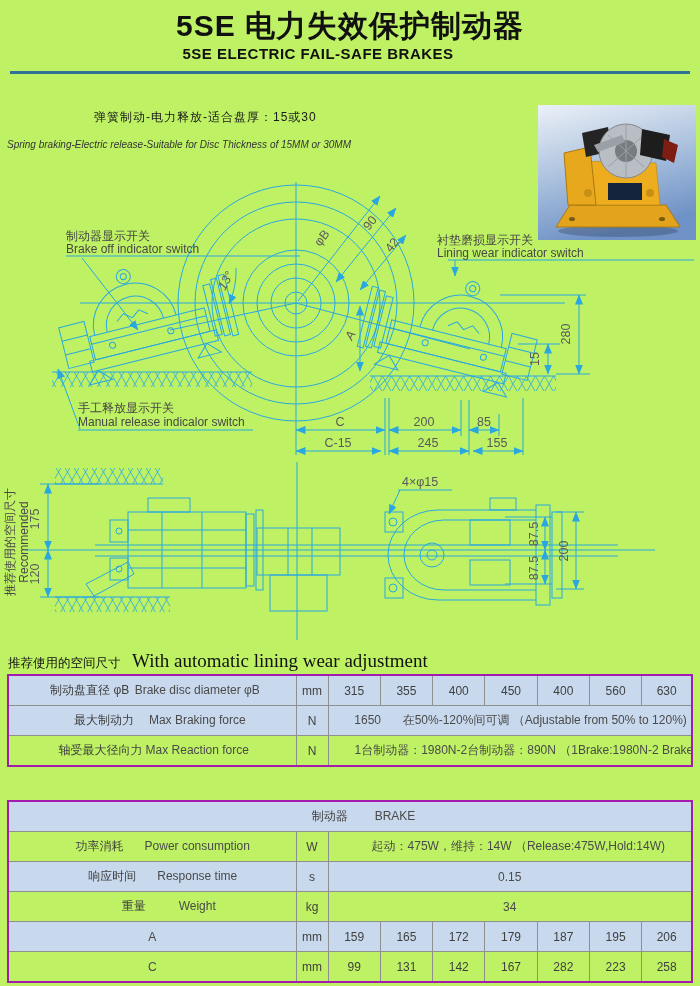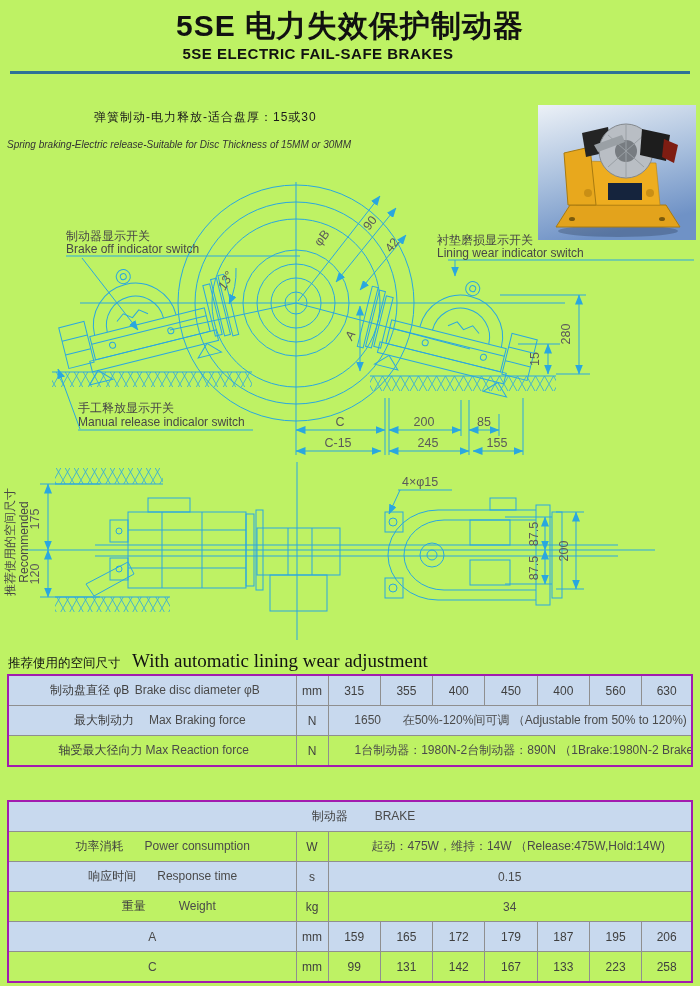--- a/index.html
+++ b/index.html
@@ -361,20 +361,20 @@
         <td>195</td>
         <td>206</td>
       </tr>
       <tr>
         <td class="labr">C</td>
         <td>mm</td>
         <td>99</td>
         <td>131</td>
         <td>142</td>
         <td>167</td>
-        <td>133</td>
+        <td>282</td>
         <td>223</td>
         <td>258</td>
       </tr>
     </tbody>
   </table>
 
 </div>
 
 </body></html>

